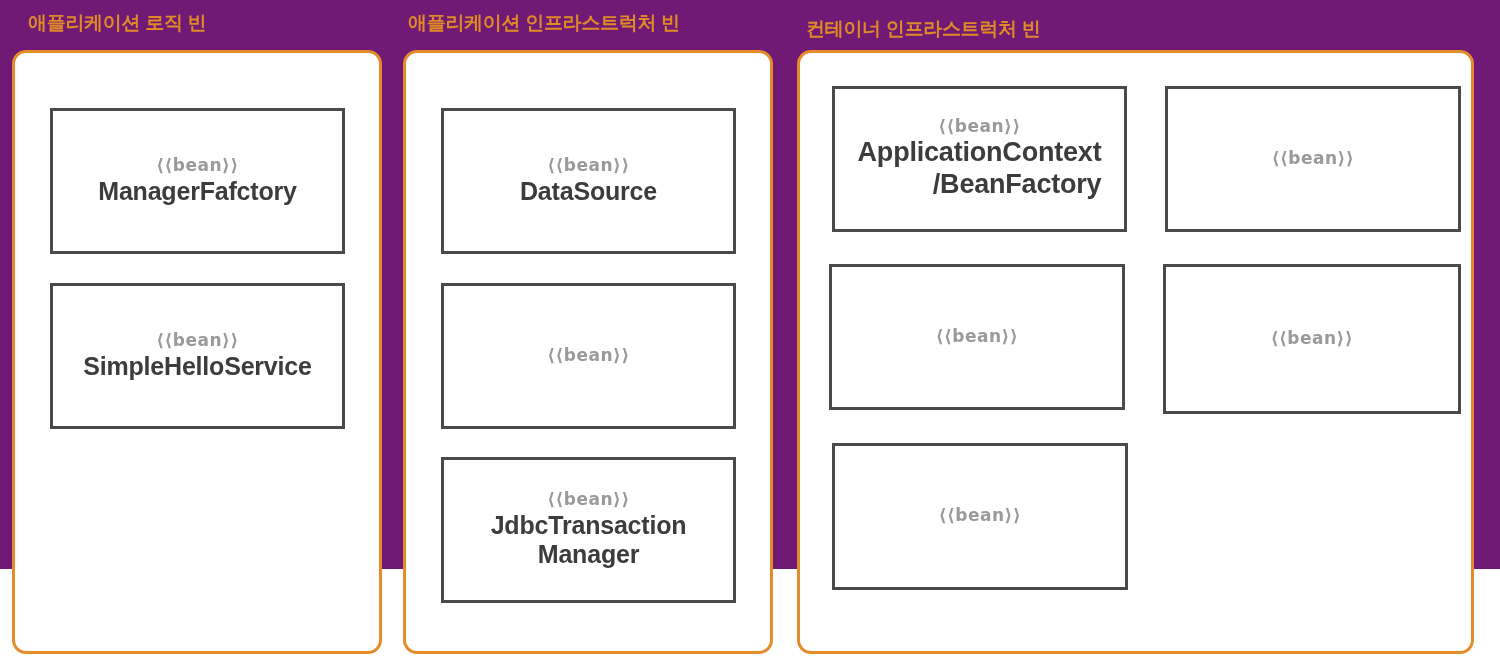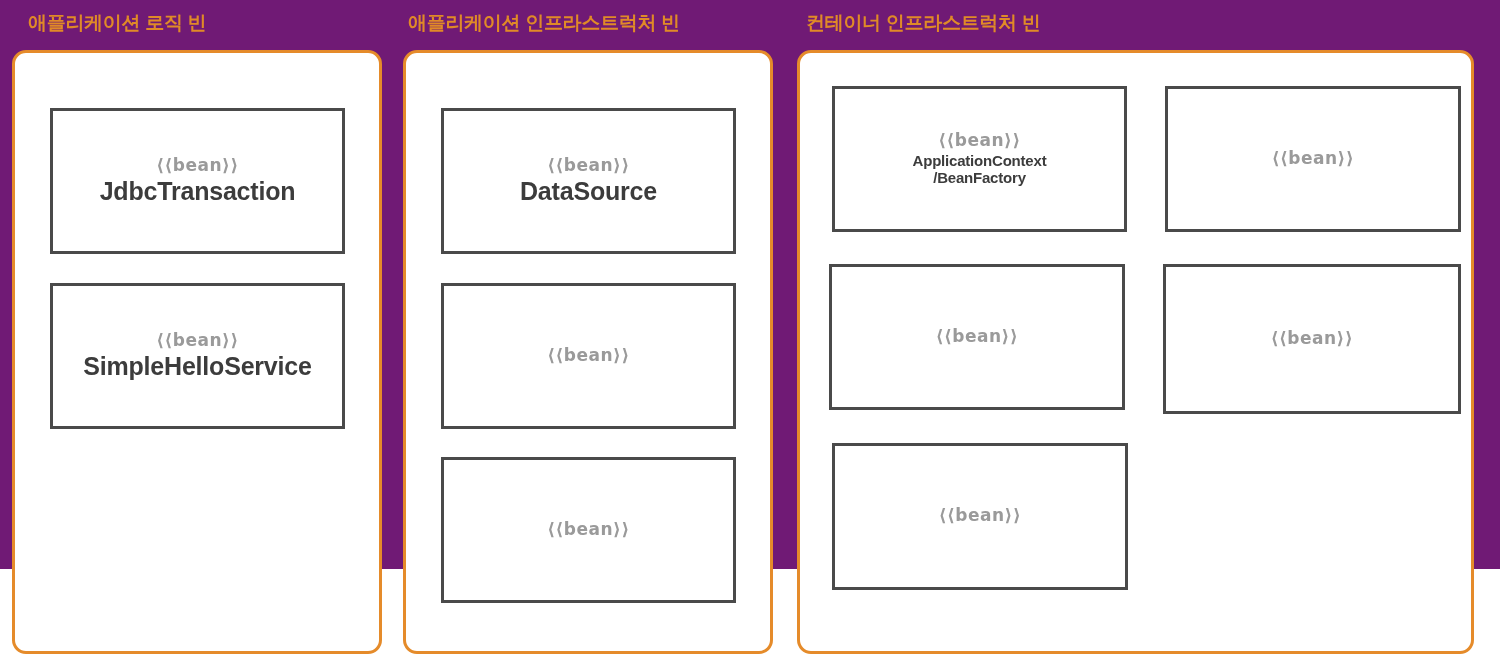--- a/index.html
+++ b/index.html
@@ -63,35 +63,36 @@
   .bean-name {
     color: #3C3C3C;
     font-size: 25px;
     font-weight: bold;
     line-height: 1.18;
     letter-spacing: -0.2px;
     white-space: pre-line;
     font-family: "Liberation Sans", sans-serif;
   }
   .bean-name.small {
-    font-size: 15px;
+    font-size: 27px;
+    text-align: right;
   }
 </style>
 </head>
 <body>
 
 <div class="canvas">
 
   <div class="group-title" style="left:28px; top:10px;">애플리케이션 로직 빈</div>
 
   <div class="group" style="left:12px; top:50px; width:370px; height:604px;"></div>
 
   <div class="bean" style="left:50px; top:108px; width:295px; height:146px;">
     <div class="bean-stereotype">⟨⟨bean⟩⟩</div>
-    <div class="bean-name">JdbcTransaction</div>
+    <div class="bean-name">ManagerFafctory</div>
   </div>
 
   <div class="bean" style="left:50px; top:283px; width:295px; height:146px;">
     <div class="bean-stereotype">⟨⟨bean⟩⟩</div>
     <div class="bean-name">SimpleHelloService</div>
   </div>
 
   <div class="group-title" style="left:408px; top:10px;">애플리케이션 인프라스트럭처 빈</div>
 
   <div class="group" style="left:403px; top:50px; width:370px; height:604px;"></div>
@@ -100,23 +101,25 @@
     <div class="bean-stereotype">⟨⟨bean⟩⟩</div>
     <div class="bean-name">DataSource</div>
   </div>
 
   <div class="bean" style="left:441px; top:283px; width:295px; height:146px;">
     <div class="bean-stereotype">⟨⟨bean⟩⟩</div>
   </div>
 
   <div class="bean" style="left:441px; top:457px; width:295px; height:146px;">
     <div class="bean-stereotype">⟨⟨bean⟩⟩</div>
+    <div class="bean-name">JdbcTransaction
+Manager</div>
   </div>
 
-  <div class="group-title" style="left:806px; top:10px;">컨테이너 인프라스트럭처 빈</div>
+  <div class="group-title" style="left:806px; top:16px;">컨테이너 인프라스트럭처 빈</div>
 
   <div class="group" style="left:797px; top:50px; width:677px; height:604px;"></div>
 
   <div class="bean" style="left:832px; top:86px; width:295px; height:146px;">
     <div class="bean-stereotype">⟨⟨bean⟩⟩</div>
     <div class="bean-name small">ApplicationContext
 /BeanFactory</div>
   </div>
 
   <div class="bean" style="left:1165px; top:86px; width:296px; height:146px;">

